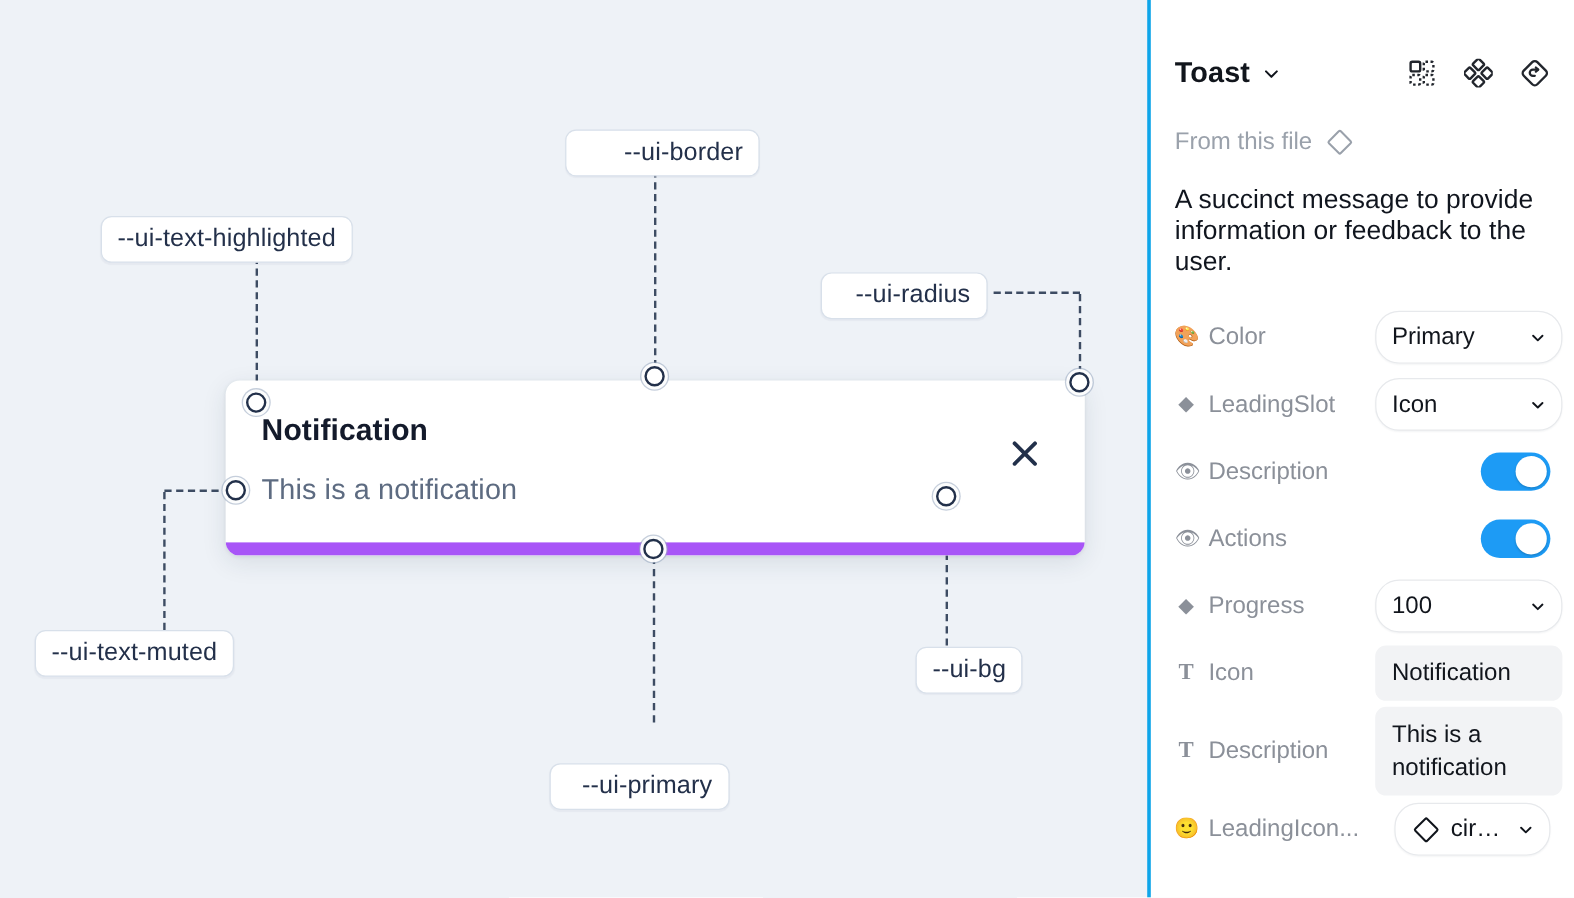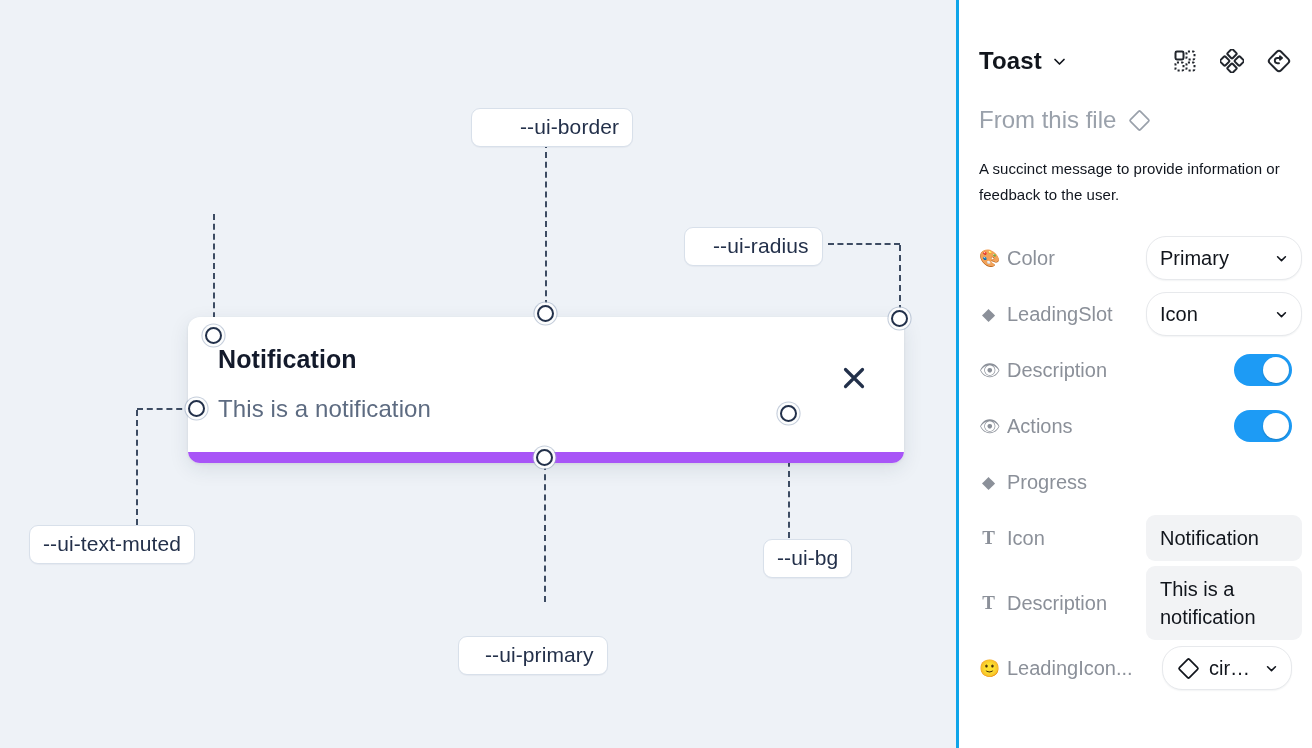--- a/index.html
+++ b/index.html
@@ -100,25 +100,25 @@
   }
   .title-caret { margin-left: 10px; display: flex; align-items: center; cursor: pointer; }
   .header-icons { margin-left: auto; display: flex; align-items: center; gap: 21px; }
   .hicon { cursor: pointer; display: flex; align-items: center; justify-content: center;
            width: 26px; height: 26px; }
 
   .from-file {
     display: flex; align-items: center; gap: 11px;
     margin-top: 14px;
   }
-  .from-file-label { font-size: 24px; color: #9aa1ab; text-align: center; }
+  .from-file-label { font-size: 20px; color: #9aa1ab; text-align: center; }
 
   .panel-desc {
     margin-top: 22px;
-    font-size: 15px; line-height: 26px;
+    font-size: 22px; line-height: 26px;
     color: #10151e;
     letter-spacing: .05px;
   }
 
   
   #prop-rows { margin-top: 22px; }
   .prop-row {
     display: flex; align-items: center;
     min-height: 56px;
   }
@@ -202,20 +202,21 @@
       <div id="toast-title">Notification</div>
       <div id="toast-desc">This is a notification</div>
       <div id="toast-close">
         <svg width="26" height="26" viewBox="0 0 26 26" fill="none">
           <path d="M4.5 4.5 L21.5 21.5 M21.5 4.5 L4.5 21.5" stroke="#22304a" stroke-width="3.2" stroke-linecap="round"></path>
         </svg>
       </div>
       <div id="toast-progress"></div>
     </div>
 
+    <div class="token-pill" style="left:84px; top:180px;">--ui-text-highlighted</div>
 
     <div class="token-pill" style="left:471px; top:108px;padding-left:48px;">--ui-border</div>
 
     <div class="token-pill" style="left:684px; top:227px;padding-left:28px;">--ui-radius</div>
 
     <div class="token-pill" style="left:29px; top:525px;">--ui-text-muted</div>
 
     <div class="token-pill" style="left:458px; top:636px;padding-left:26px;">--ui-primary</div>
 
     <div class="token-pill" style="left:763px; top:539px;">--ui-bg</div>
@@ -334,20 +335,30 @@
           <div class="toggle">
             <div class="knob"></div>
           </div>
         </div>
       </div>
 
       <div class="prop-row">
         <div class="prop-label">
           <span class="prop-emoji">◆</span>
           <span class="prop-label-text">Progress</span>
+        </div>
+        <div class="prop-control">
+          <div class="select-field">
+            <span class="select-value">100</span>
+            <span class="select-caret">
+              <svg width="13" height="13" viewBox="0 0 13 13" fill="none">
+                <path d="M2.6 4.8 L6.5 8.6 L10.4 4.8" stroke="#11151c" stroke-width="1.6" stroke-linecap="round" stroke-linejoin="round"></path>
+              </svg>
+            </span>
+          </div>
         </div>
       </div>
 
       <div class="prop-row">
         <div class="prop-label">
           <span class="serif-t">T</span>
           <span class="prop-label-text">Icon</span>
         </div>
         <div class="prop-control">
           <div class="text-field">Notification</div>

